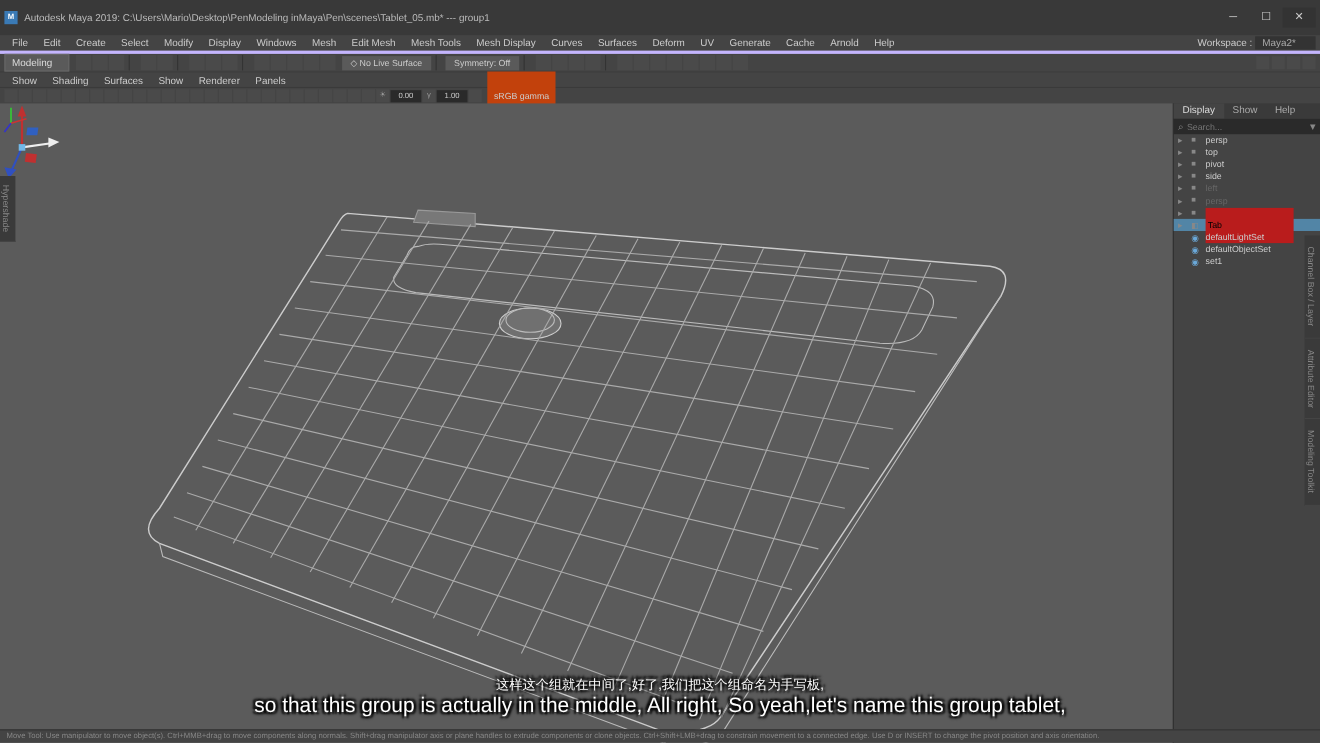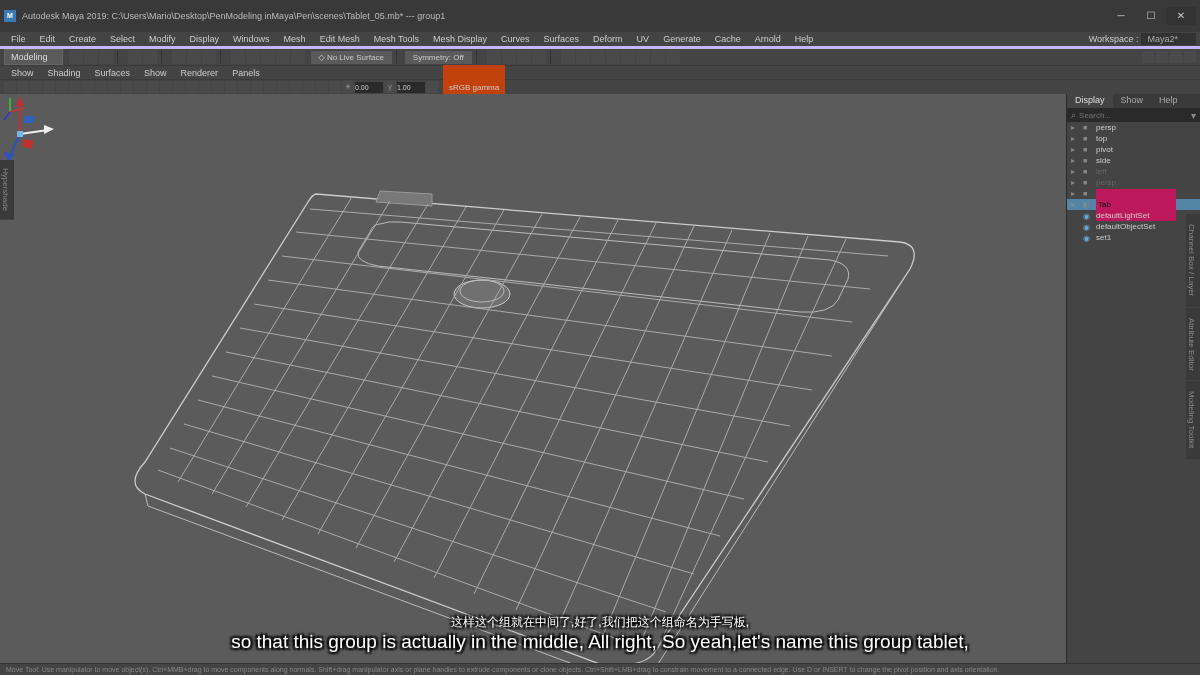--- a/index.html
+++ b/index.html
@@ -24,21 +24,21 @@
 .toolbar .sym { background: #5a5a5a; padding: 2px 8px; font-size: 8px; margin-left: 4px; }
 .toolbar .sep { width: 1px; height: 14px; background: #333; margin: 0 4px; }
 .toolbar .right-icons { margin-left: auto; display: flex; gap: 2px; }
 .toolbar .right-icons .ri { width: 12px; height: 12px; background: #4a4a4a; }
 
 .panel-menubar { height: 14px; background: #444444; display: flex; align-items: center; padding: 0 4px; font-size: 9px; border-bottom: 1px solid #3a3a3a; }
 .panel-menubar .pm-item { padding: 0 7px; color: #ccc; }
 
 .panel-toolbar { height: 14px; background: #444444; display: flex; align-items: center; padding: 0 4px; font-size: 8px; gap: 1px; }
 .panel-toolbar .pt-btn { width: 12px; height: 12px; background: #4a4a4a; font-size: 7px; line-height: 12px; text-align: center; color: #999; }
-.panel-toolbar .pt-input { width: 28px; height: 11px; background: #2a2a2a; color: #ccc; font-size: 7px; border: none; text-align: left; }
+.panel-toolbar .pt-input { width: 28px; height: 11px; background: #2a2a2a; color: #ccc; font-size: 7px; border: none; text-align: center; }
 .panel-toolbar .pt-render { background: #c2410c; padding: 18px 6px; font-size: 8px; margin-left: 4px; }
 
 .main-area { position: relative; height: 594px; display: flex; }
 .viewport { flex: 1; background: #5b5b5b; position: relative; overflow: hidden; }
 .viewport svg { position: absolute; top: 0; left: 0; }
 
 .side-tabs-left { position: absolute; left: 0; top: 80px; width: 14px; display: flex; flex-direction: column; }
 .side-tabs-left .vtab { writing-mode: vertical-lr; background: #3a3a3a; padding: 8px 1px; font-size: 8px; color: #888; border-bottom: 1px solid #444; }
 
 .outliner { width: 134px; background: #444444; border-left: 1px solid #2a2a2a; display: flex; flex-direction: column; }
@@ -48,21 +48,21 @@
 .outliner-search { height: 14px; background: #2a2a2a; padding: 1px 4px; display: flex; align-items: center; }
 .outliner-search .mag { font-size: 9px; color: #888; margin-right: 3px; }
 .outliner-search input { background: transparent; border: none; color: #888; font-size: 8px; flex: 1; outline: none; }
 .outliner-search .menu-dot { color: #888; font-size: 10px; }
 .outliner-list { flex: 1; padding: 0; font-size: 8px; }
 .outliner-item { display: flex; align-items: center; padding: 1px 4px 1px 16px; color: #ccc; height: 11px; }
 .outliner-item .cam-icon { width: 10px; height: 8px; margin-right: 3px; font-size: 7px; color: #888; }
 .outliner-item .obj-icon { width: 10px; height: 8px; margin-right: 3px; font-size: 8px; color: #6aa8d8; }
 .outliner-item.dim { color: #666; }
 .outliner-item.selected { background: #5285a6; }
-.outliner-item.selected input { background: #be185d; color: #000; border: none; font-size: 8px; width: 80px; height: 14px; padding: 16px 2px; outline: none; }
+.outliner-item.selected input { background: #b91c1c; color: #000; border: none; font-size: 8px; width: 80px; height: 14px; padding: 16px 2px; outline: none; }
 .outliner-item .expand { position: absolute; left: 4px; font-size: 8px; color: #888; }
 .outliner-item { position: relative; }
 
 .side-tabs-right { position: absolute; right: 0; top: 120px; width: 14px; display: flex; flex-direction: column; }
 .side-tabs-right .vtab { writing-mode: vertical-lr; background: #3a3a3a; padding: 10px 1px; font-size: 8px; color: #888; border-bottom: 1px solid #444; text-orientation: mixed; }
 
 .axis-indicator { position: absolute; left: 14px; bottom: 18px; width: 28px; height: 28px; }
 
 .statusbar { position: absolute; bottom: 0; left: 0; right: 0; height: 12px; background: #444444; padding: 1px 6px; font-size: 7px; color: #888; border-top: 1px solid #333; line-height: 10px; overflow: hidden; white-space: nowrap; }
 

